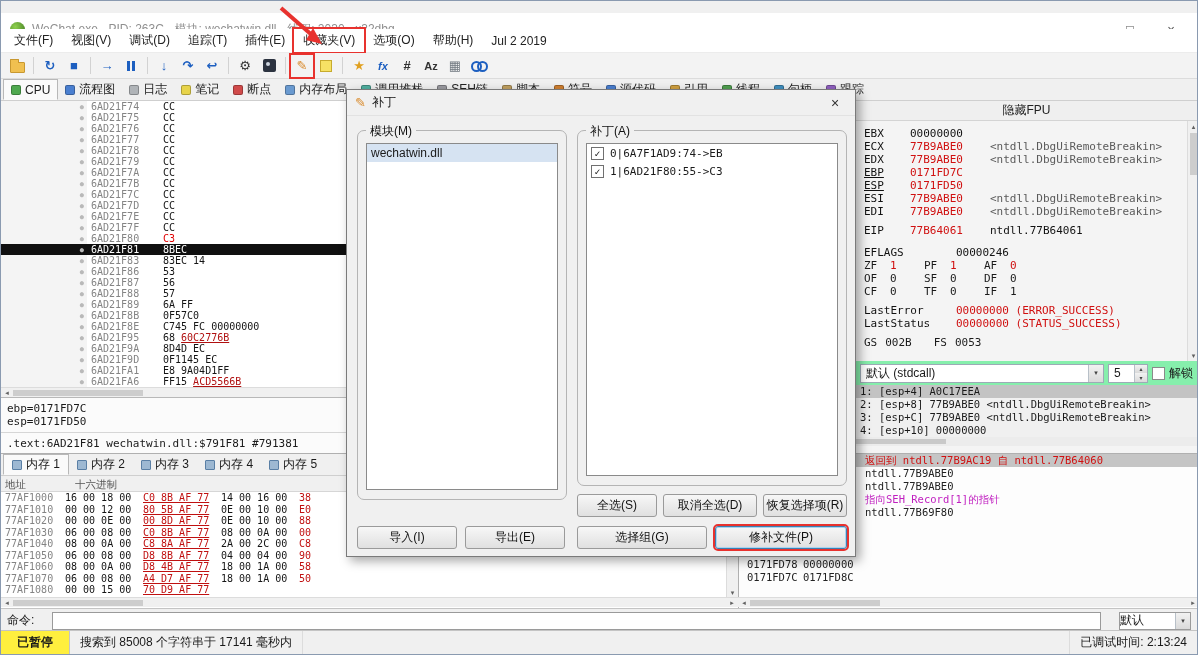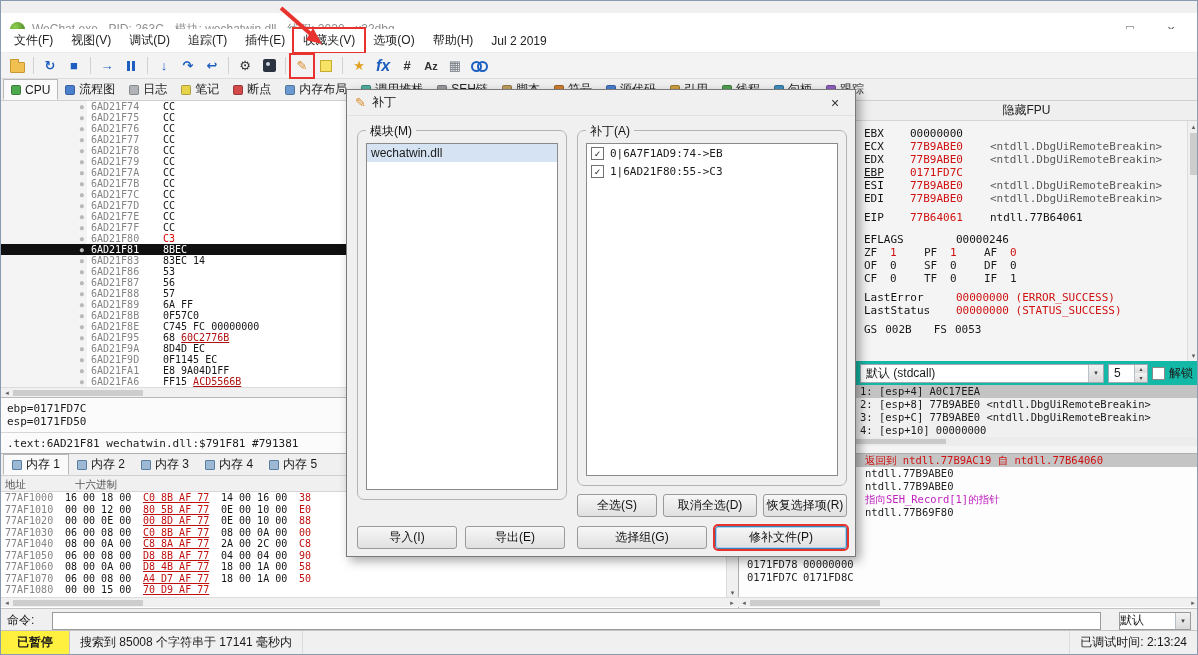--- a/index.html
+++ b/index.html
@@ -24,21 +24,21 @@
   .folder-shape{width:15px;height:11px;background:#f0c050;border:1px solid #c89830;border-radius:1px;position:relative;margin-top:3px}
   .folder-shape::before{content:"";position:absolute;top:-4px;left:-1px;width:7px;height:3px;background:#f0c050;border:1px solid #c89830;border-bottom:none;border-radius:1px 1px 0 0}
   .pause-bars{display:flex;gap:2px}
   .pause-bars i{display:block;width:3px;height:10px;background:#1d5fc0}
   .spy-shape{width:13px;height:13px;background:#2c3340;border-radius:2px;position:relative}
   .spy-shape::before{content:"";position:absolute;left:3px;top:3px;width:4px;height:4px;border-radius:50%;background:#cfd6e0}
   .note-shape{width:12px;height:12px;background:#f6e264;border:1px solid #c7ab2e}
   .glasses-shape{width:17px;height:9px;position:relative}
   .glasses-shape::before,.glasses-shape::after{content:"";position:absolute;top:0;width:7px;height:7px;border:2px solid #1d5fc0;border-radius:50%}
   .glasses-shape::before{left:0}.glasses-shape::after{right:0}
-  .tb-text{font-size:16px;font-style:italic}
+  .tb-text{font-size:11px;font-style:italic}
   .tb-dark{color:#333;font-weight:bold;font-style:normal}
   .patch-pencil{color:#d98a2b}
 
   
   .tabbar{position:absolute;left:0;top:78px;right:0;height:22px;background:#f0f0f0;border-bottom:1px solid #cfcfcf;display:flex;align-items:flex-end;padding:0 2px}
   .tab{display:flex;align-items:center;gap:4px;padding:0 7px;height:21px;white-space:nowrap;color:#222}
   .tab.active{background:#fafafa;border:1px solid #b8b8b8;border-bottom-color:#fafafa}
   .tab-ico{width:10px;height:10px;border-radius:2px;border:1px solid rgba(0,0,0,.25)}
 
   
@@ -75,21 +75,21 @@
   .reg-gap{height:6px}
   .reg-gap.big{height:9px}
   .flags-grid{display:grid;grid-template-columns:60px 60px 60px}
   .flag{height:13px;line-height:13px;white-space:pre}
   .flag .fn{display:inline-block;width:26px}
   .flag.vred .fv{color:#d01010}
   .seg-gap{display:inline-block;width:22px}
   .reg-vscroll{position:absolute;right:0;top:20px;height:240px}
 
   
-  .conv-row{position:absolute;left:852px;top:360px;width:346px;height:24px;background:#14b8a6;display:flex;align-items:center;gap:4px;padding:0 6px;border-left:1px solid #b0b0b0}
+  .conv-row{position:absolute;left:852px;top:360px;width:346px;height:24px;background:#86efac;display:flex;align-items:center;gap:4px;padding:0 6px;border-left:1px solid #b0b0b0}
   .combo{flex:1;height:19px;background:#fff;border:1px solid #9daab6;display:flex;align-items:center;padding-left:5px;gap:4px}
   .combo .combo-txt{flex:1;white-space:nowrap;overflow:hidden}
   .combo-btn{width:15px;height:100%;background:linear-gradient(#f2f2f2,#dadada);border-left:1px solid #b8c0c8;display:flex;align-items:center;justify-content:center;font-size:7px;color:#444}
   .spin{width:40px;height:19px;background:#fff;border:1px solid #9daab6;display:flex;align-items:center;padding-left:5px}
   .spin-txt{flex:1}
   .spin-btns{width:13px;height:100%;display:flex;flex-direction:column;border-left:1px solid #b8c0c8}
   .spin-btns span{flex:1;display:flex;align-items:center;justify-content:center;font-size:6px;color:#444;background:linear-gradient(#f2f2f2,#dadada)}
   .chk{width:13px;height:13px;background:#fff;border:1px solid #8a8a8a;flex:0 0 auto}
   .chk-label{white-space:nowrap}
 
@@ -534,20 +534,25 @@
             <span class="rv">77B9ABE0</span>
             <span class="rc">&lt;ntdll.DbgUiRemoteBreakin&gt;</span>
           </div>
 
           <div class="reg-row vred nund">
             <span class="rn">EBP</span>
             <span class="rv">0171FD7C</span>
             <span class="rc"></span>
           </div>
 
+          <div class="reg-row vred nund">
+            <span class="rn">ESP</span>
+            <span class="rv">0171FD50</span>
+            <span class="rc"></span>
+          </div>
 
           <div class="reg-row vred">
             <span class="rn">ESI</span>
             <span class="rv">77B9ABE0</span>
             <span class="rc">&lt;ntdll.DbgUiRemoteBreakin&gt;</span>
           </div>
 
           <div class="reg-row vred">
             <span class="rn">EDI</span>
             <span class="rv">77B9ABE0</span>

